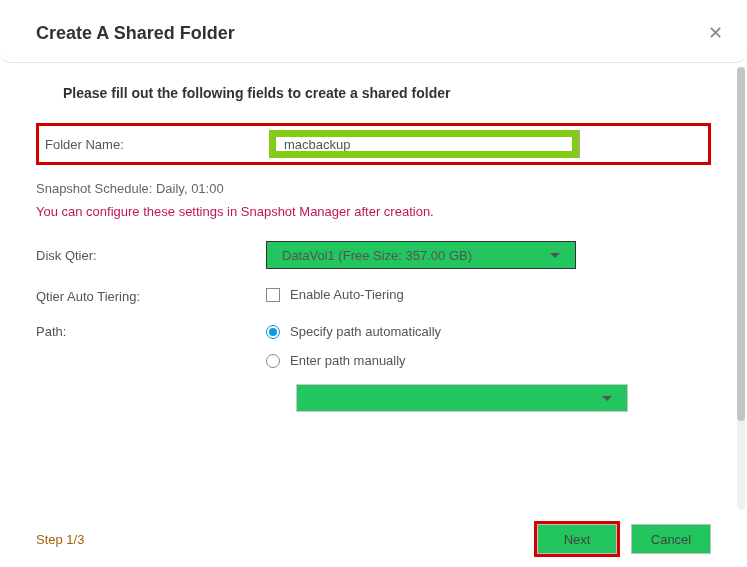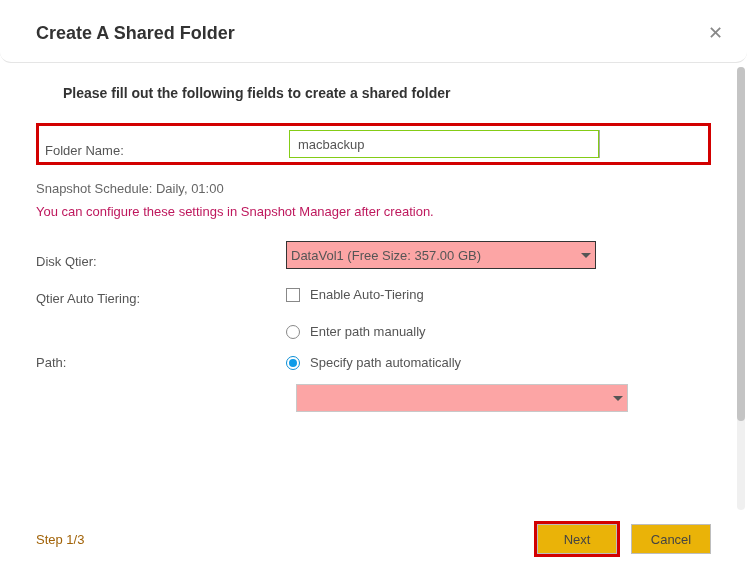--- a/index.html
+++ b/index.html
@@ -44,40 +44,39 @@
     }
     .instruction {
       font-size: 14px;
       font-weight: 600;
       color: #333;
       margin-bottom: 22px;
       padding-left: 27px;
     }
     .form-row {
       display: flex;
-      align-items: flex-end;
+      align-items: center;
       margin-bottom: 18px;
-      gap: 20px;
     }
     .form-row.highlighted {
       border: 3px solid #d20000;
       padding: 4px 0 4px 6px;
       margin-bottom: 16px;
     }
     .lbl {
       width: 230px;
       color: #555;
     }
     .form-row.highlighted .lbl {
       width: 224px;
     }
     .text-field {
       width: 310px;
       height: 28px;
-      border: 1px solid #84cc16;
+      border: 7px solid #84cc16;
       padding: 4px 8px;
       font-size: 13px;
       color: #555;
       outline: none;
     }
     .form-row.highlighted .text-field {
       box-shadow: 1px 0 0 #aaa;
     }
     .snapshot-text {
       color: #666;
@@ -87,22 +86,22 @@
       color: #be185d;
       margin-bottom: 22px;
     }
     .select-wrap {
       width: 310px;
       height: 28px;
       border: 1px solid #333;
       display: flex;
       align-items: center;
       justify-content: space-between;
-      padding: 0 4px;
-      background: #fca5a5;
+      padding: 0 15px;
+      background: #22c55e;
       cursor: pointer;
     }
     .select-wrap.light {
       border-color: #c8c8c8;
     }
     .select-caret {
       width: 0; height: 0;
       border-left: 5px solid transparent;
       border-right: 5px solid transparent;
       border-top: 5px solid #555;
@@ -184,21 +183,21 @@
       font-size: 13px;
     }
     .btns {
       display: flex;
       gap: 14px;
     }
     .btn {
       width: 80px;
       height: 30px;
       border: 1px solid #bdbdbd;
-      background: #eab308;
+      background: #22c55e;
       color: #444;
       font-size: 13px;
       display: flex;
       align-items: center;
       justify-content: center;
       cursor: pointer;
     }
     .btn.primary-highlight {
       outline: 3px solid #d20000;
       outline-offset: 0px;
@@ -235,33 +234,33 @@
     </div>
 
     <div class="form-row">
       <div class="lbl">Qtier Auto Tiering:</div>
       <div class="opt-row" style="margin-bottom:4px;">
         <span class="checkbox"></span>
         <span>Enable Auto-Tiering</span>
       </div>
     </div>
 
+    <div class="form-row" style="margin-bottom:14px;">
+      <div class="lbl">Path:</div>
+      <div class="opt-row" style="margin-bottom:0;">
+        <span class="radio selected"></span>
+        <span>Specify path automatically</span>
+      </div>
+    </div>
+
     <div class="form-row" style="margin-bottom:16px;">
       <div class="lbl"></div>
       <div class="opt-row" style="margin-bottom:0;">
         <span class="radio"></span>
         <span>Enter path manually</span>
-      </div>
-    </div>
-
-    <div class="form-row" style="margin-bottom:14px;">
-      <div class="lbl">Path:</div>
-      <div class="opt-row" style="margin-bottom:0;">
-        <span class="radio selected"></span>
-        <span>Specify path automatically</span>
       </div>
     </div>
 
     <div class="indent-select">
       <div class="select-wrap light">
         <span></span>
         <span class="select-caret"></span>
       </div>
     </div>
 

